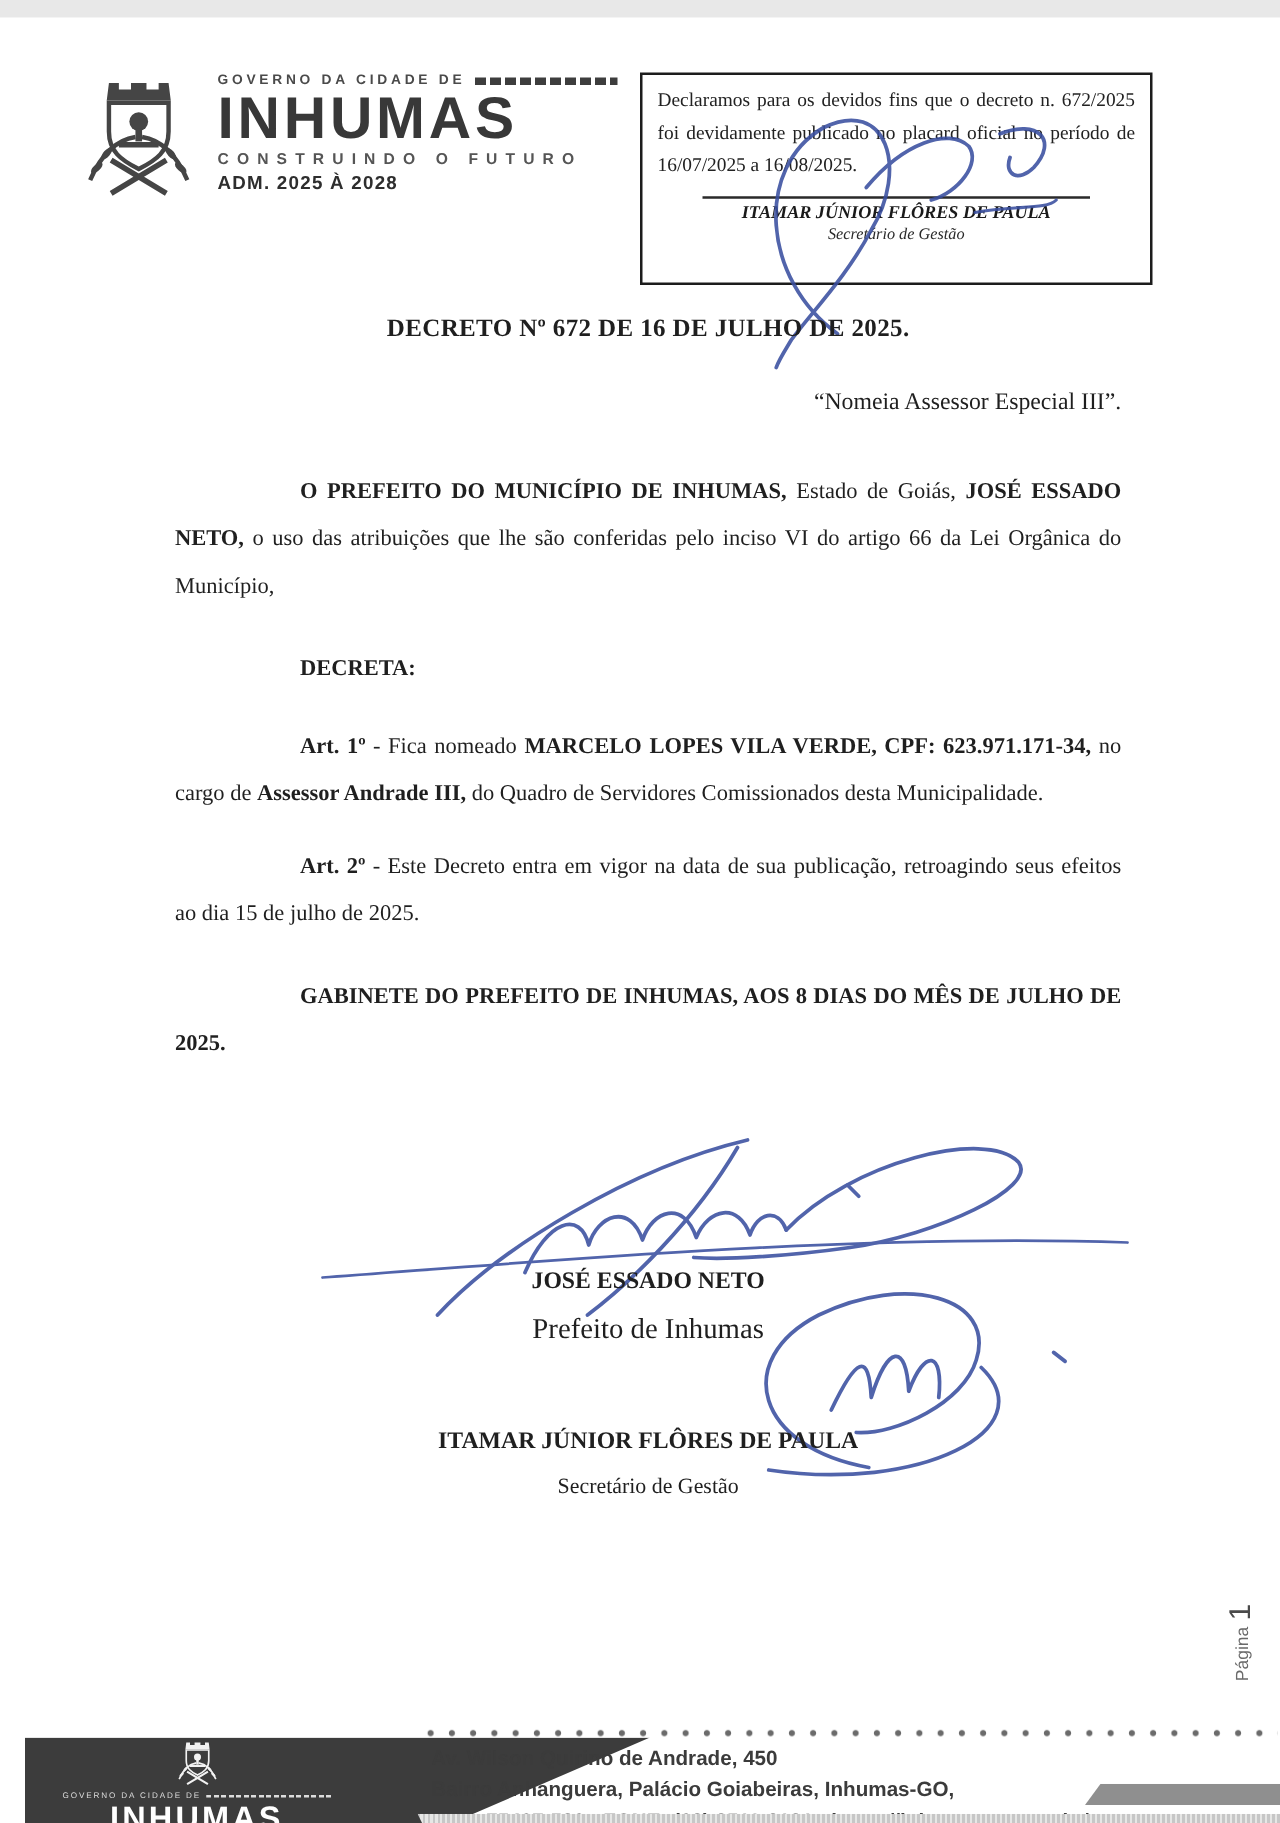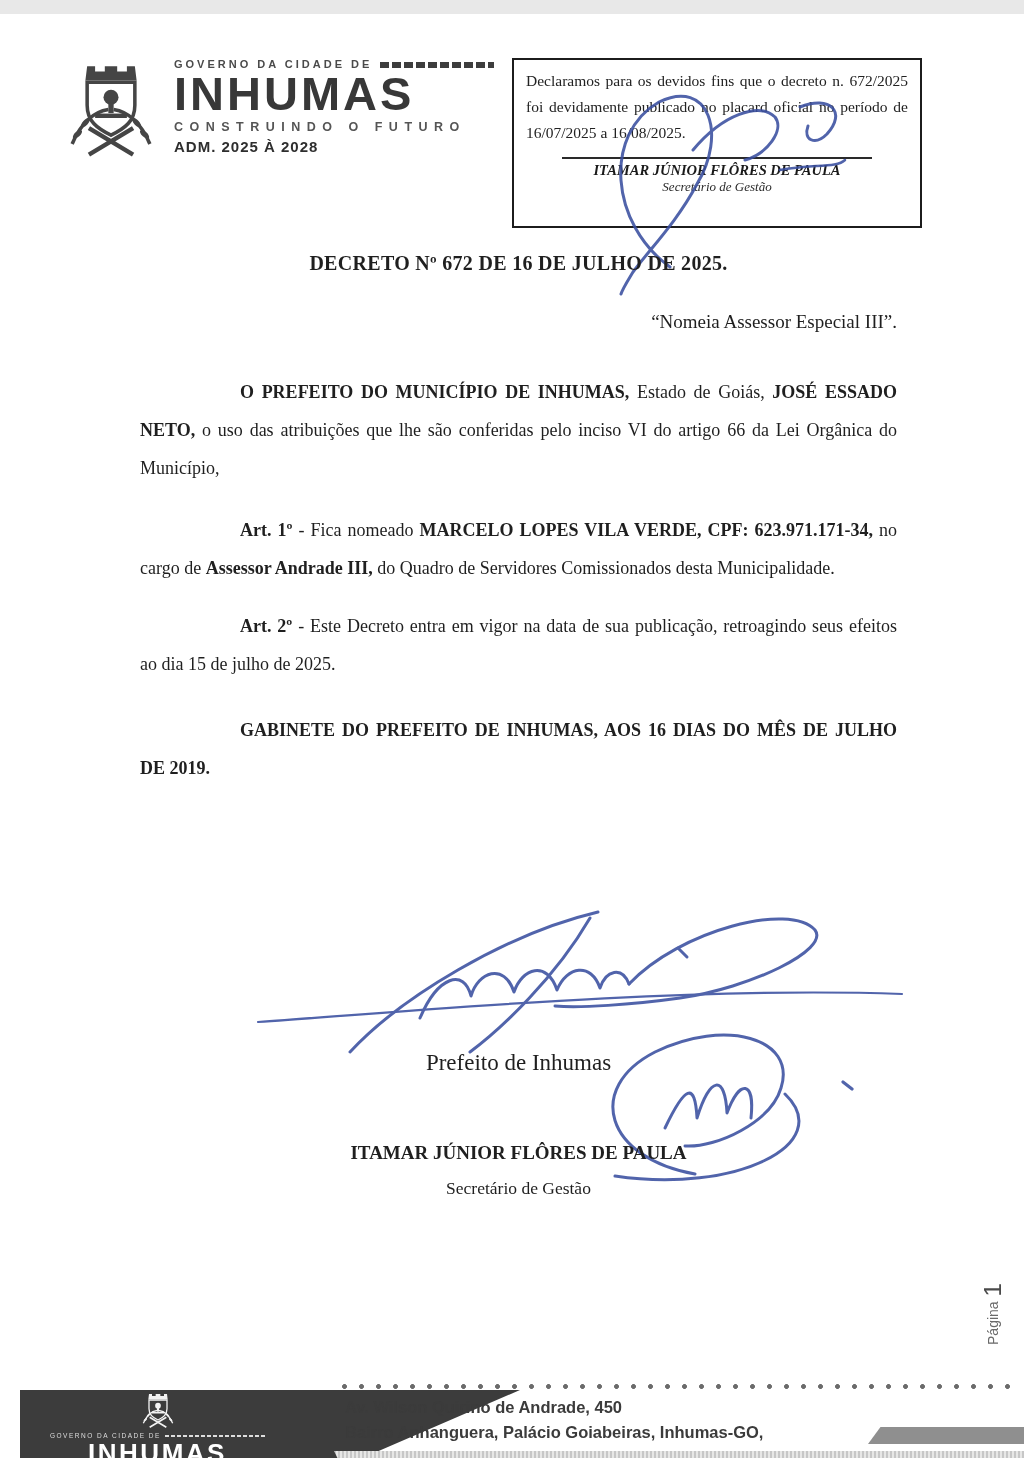--- a/index.html
+++ b/index.html
@@ -128,36 +128,38 @@
       <path d="M118 78 C148 42 184 30 200 45 C210 58 192 82 170 88"></path>
       <path d="M225 35 C255 23 272 40 252 62 C240 74 228 68 233 54"></path>
       <path d="M205 98 C238 92 262 96 270 88" stroke-width="2.5"></path>
     </g>
   </svg>
 
   <div class="doc">
     <div class="doc-title">DECRETO Nº 672 DE 16 DE JULHO DE 2025.</div>
     <div class="doc-subtitle">“Nomeia Assessor Especial III”.</div>
     <p class="para preamble"><span style="font-weight: bold;">O PREFEITO DO MUNICÍPIO DE INHUMAS,</span><span> Estado de Goiás, </span><span style="font-weight: bold;">JOSÉ ESSADO NETO,</span><span> o uso das atribuições que lhe são conferidas pelo inciso VI do artigo 66 da Lei Orgânica do Município,</span></p>
+    <p class="decreta">DECRETA:</p>
     <p class="para art1"><span style="font-weight: bold;">Art. 1º</span><span> - Fica nomeado </span><span style="font-weight: bold;">MARCELO LOPES VILA VERDE, CPF: 623.971.171-34,</span><span> no cargo de </span><span style="font-weight: bold;">Assessor Andrade III,</span><span> do Quadro de Servidores Comissionados desta Municipalidade.</span></p>
     <p class="para art2"><span style="font-weight: bold;">Art. 2º</span><span> - Este Decreto entra em vigor na data de sua publicação, retroagindo seus efeitos ao dia 15 de julho de 2025.</span></p>
-    <p class="para gabinete">GABINETE DO PREFEITO DE INHUMAS, AOS 16 DIAS DO MÊS DE JULHO DE 2019.</p>
+    <p class="para gabinete">GABINETE DO PREFEITO DE INHUMAS, AOS 8 DIAS DO MÊS DE JULHO DE 2025.</p>
   </div>
 
   <svg class="ink" style="left:250px; top:886px;" width="665" height="155" viewBox="0 0 665 155">
     <g stroke="#3a4fa0">
       <path d="M8 122 C150 112 430 86 652 94" stroke-width="2.2"></path>
       <path d="M100 152 C150 98 255 34 348 12" stroke-width="3"></path>
       <path d="M170 118 C188 76 214 68 221 96 C228 72 254 62 264 92 C272 68 297 60 307 90 C317 66 341 62 350 88 C356 70 372 66 379 84" stroke-width="3"></path>
       <path d="M379 84 C430 30 540 2 565 30 C580 50 500 88 430 98 C380 105 330 108 305 106" stroke-width="3"></path>
       <path d="M340 18 C305 78 252 128 220 152" stroke-width="3"></path>
       <path d="M428 48 l9 9" stroke-width="3"></path>
     </g>
   </svg>
 
+  <div class="sig-label sig-name-mayor">JOSÉ ESSADO NETO</div>
   <div class="sig-label sig-role-mayor">Prefeito de Inhumas</div>
 
   <svg class="ink" style="left:545px; top:1012px;" width="330" height="165" viewBox="0 0 330 165">
     <g stroke-width="3" stroke="#3a4fa0">
       <path d="M150 148 C60 132 40 62 110 26 C180 -8 252 12 236 62 C226 96 172 122 140 120"></path>
       <path d="M120 102 C140 60 150 55 152 92 C165 50 180 48 182 87 C195 52 210 55 206 92"></path>
       <path d="M240 68 C292 118 190 168 70 150"></path>
       <path d="M298 56 l9 7" stroke-width="3.2"></path>
     </g>
   </svg>

